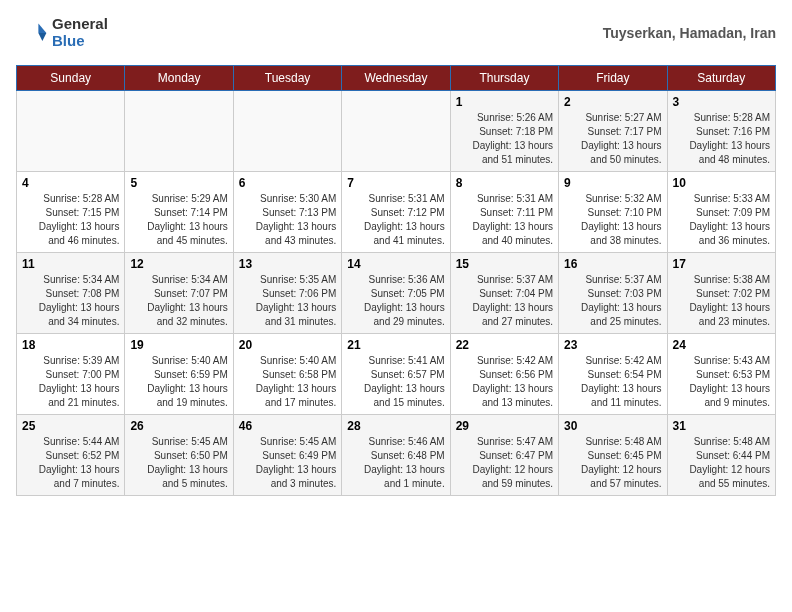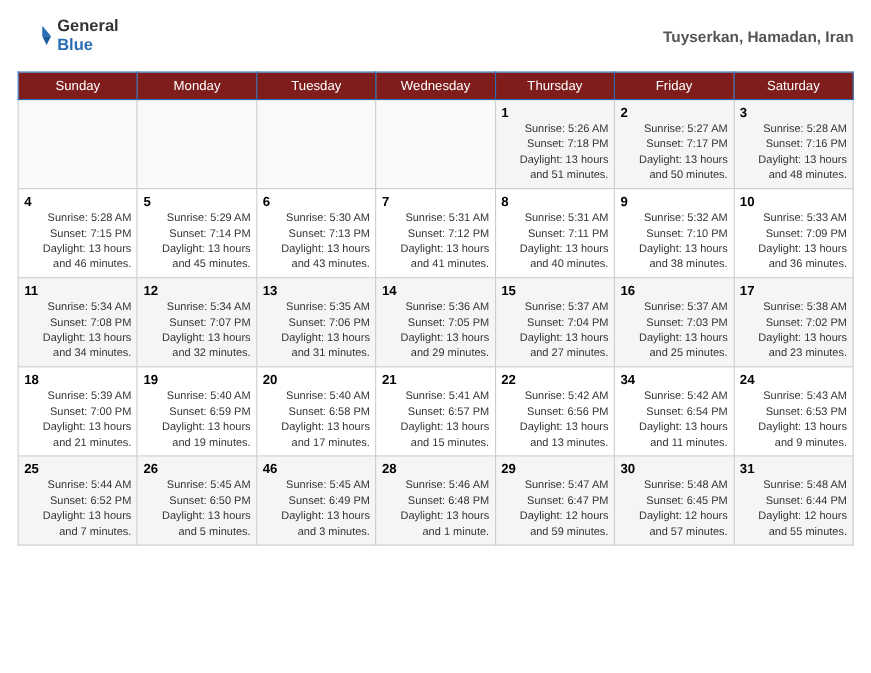--- a/index.html
+++ b/index.html
@@ -223,21 +223,21 @@
         </td>
         <td>
           <span class="day-num">21</span>
           <div class="day-info">Sunrise: 5:41 AM<br>Sunset: 6:57 PM<br>Daylight: 13 hours<br>and 15 minutes.</div>
         </td>
         <td>
           <span class="day-num">22</span>
           <div class="day-info">Sunrise: 5:42 AM<br>Sunset: 6:56 PM<br>Daylight: 13 hours<br>and 13 minutes.</div>
         </td>
         <td>
-          <span class="day-num">34</span>
+          <span class="day-num">23</span>
           <div class="day-info">Sunrise: 5:42 AM<br>Sunset: 6:54 PM<br>Daylight: 13 hours<br>and 11 minutes.</div>
         </td>
         <td>
           <span class="day-num">24</span>
           <div class="day-info">Sunrise: 5:43 AM<br>Sunset: 6:53 PM<br>Daylight: 13 hours<br>and 9 minutes.</div>
         </td>
       </tr>
       <tr>
         <td>
           <span class="day-num">25</span>

